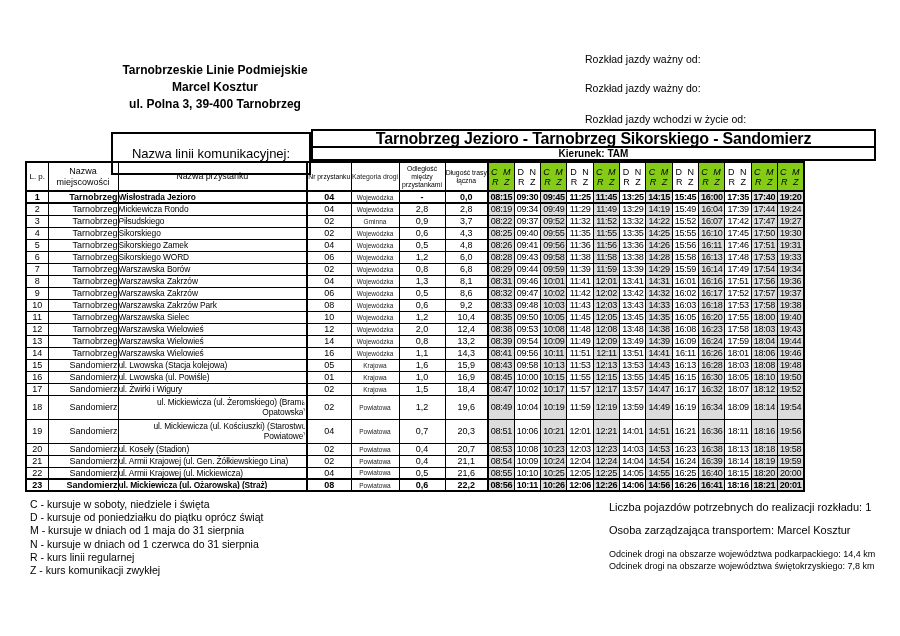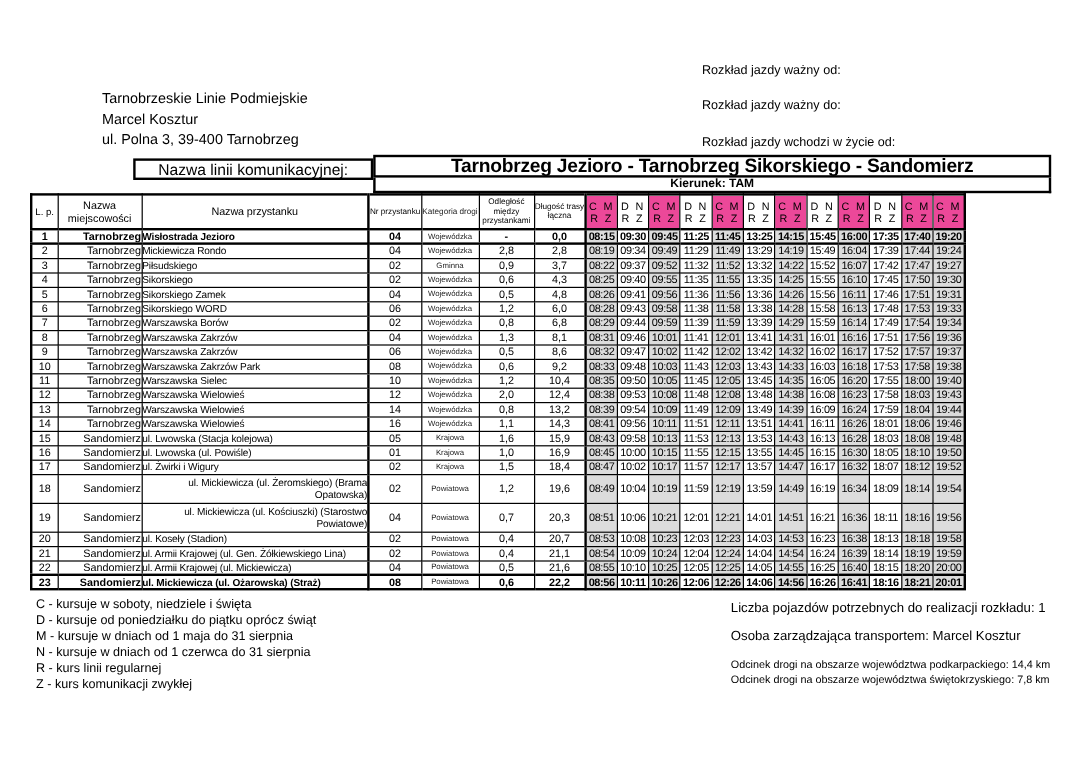--- a/index.html
+++ b/index.html
@@ -1,24 +1,24 @@
 <!DOCTYPE html>
 <html><head>
 <meta charset="utf-8">
 <style>
   html,body{margin:0;padding:0;background:#fff;}
   .page{position:relative;width:900px;height:636px;background:#fff;overflow:hidden;
         font-family:"Liberation Sans", sans-serif;color:#000;}
   
-  .company{position:absolute;left:85px;top:74px;width:260px;
-           font-weight:normal;font-size:12px;line-height:17px;}
+  .company{position:absolute;left:85px;top:62px;width:260px;text-align:center;
+           font-weight:bold;font-size:12px;line-height:17px;}
   .rlabel{position:absolute;left:585px;font-size:10.5px;}
   .rl1{top:53px}.rl2{top:82px}.rl3{top:113px}
   
-  .line-label-box{position:absolute;left:111px;top:132px;width:200px;height:18px;
+  .line-label-box{position:absolute;left:111px;top:132px;width:200px;height:43px;
       box-sizing:border-box;border:2px solid #000;display:flex;align-items:center;
       justify-content:center;font-size:13px;}
   .title-box{position:absolute;left:311px;top:129px;width:565px;height:19px;
       box-sizing:border-box;border:2px solid #000;display:flex;align-items:center;
       justify-content:center;font-weight:bold;font-size:16px;letter-spacing:-0.2px;}
   .kierunek-box{position:absolute;left:311px;top:148px;width:565px;height:13px;
       box-sizing:border-box;border:2px solid #000;border-top:none;display:flex;
       align-items:center;justify-content:center;font-weight:bold;font-size:10px;}
   
   table.tt{position:absolute;left:25px;top:161px;width:780px;border-collapse:collapse;
@@ -26,32 +26,32 @@
   .tt th,.tt td{border:1px solid #000;padding:0;overflow:hidden;vertical-align:middle;}
   .tt thead tr{height:29px;}
   .tt thead th{border-bottom:2px solid #000;font-weight:normal;}
   .tt tbody tr{height:12px;}
   .tt tbody tr.tall{height:24px;}
   .tt tr.bold td{font-weight:bold;border-top:2px solid #000;border-bottom:2px solid #000;}
   .tt tr.bold td.c-cat{font-weight:normal;}
   .c-lp{text-align:center;font-size:9px;}
   .c-place{text-align:right;padding:0 3px;font-size:9px;}
   .c-stop{text-align:left;padding:0 2px;font-size:8.4px;white-space:nowrap;
-          border-right:2px solid #000 !important;letter-spacing:-0.1px;}
+          border-right:2px solid #000 !important;letter-spacing:-0.1px;border-radius:11px;}
   tr.tall .c-stop{white-space:normal;line-height:10px;text-align:right;}
   .c-nr,.c-dist,.c-total{text-align:center;font-size:9px;}
   .c-cat{text-align:center;font-size:6.5px;color:#222;}
   .c-total{border-right:2px solid #000 !important;}
   .c-time{text-align:center;font-size:9.1px;letter-spacing:-0.3px;}
   th.c-lp{font-size:8px;}
   th.c-place,th.c-stop{font-size:9px;text-align:center;white-space:normal;line-height:11px;}
   th.c-nr,th.c-cat,th.c-dist,th.c-total{font-size:6.8px;line-height:8px;text-align:center;}
   th.th-time{font-size:9px;line-height:10px;}
   th.th-time div{letter-spacing:1.5px;}
-  .shade-h{background:#ec4899;}
+  .shade-h{background:#84cc16;font-style:italic;}
   td.shade{background:#dcdcdc;}
   
   .legend{position:absolute;left:30px;top:498px;font-size:10.5px;line-height:13.2px;}
   .fnote{position:absolute;left:609px;}
   .fv{top:501px;font-size:11px;}
   .fm{top:524px;font-size:11px;}
   .fr1{top:549px;font-size:9px;}
   .fr2{top:561px;font-size:9px;}
 </style>
 </head>

